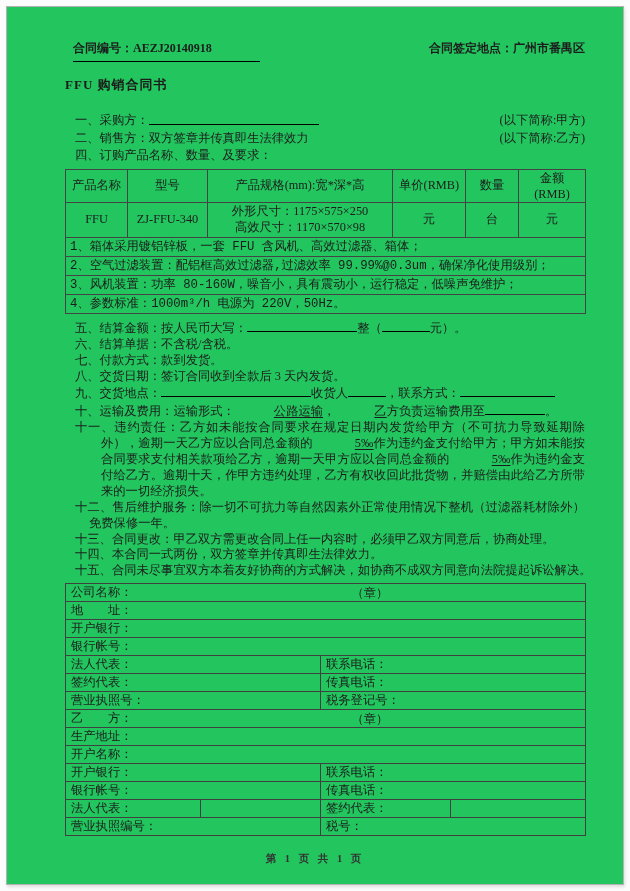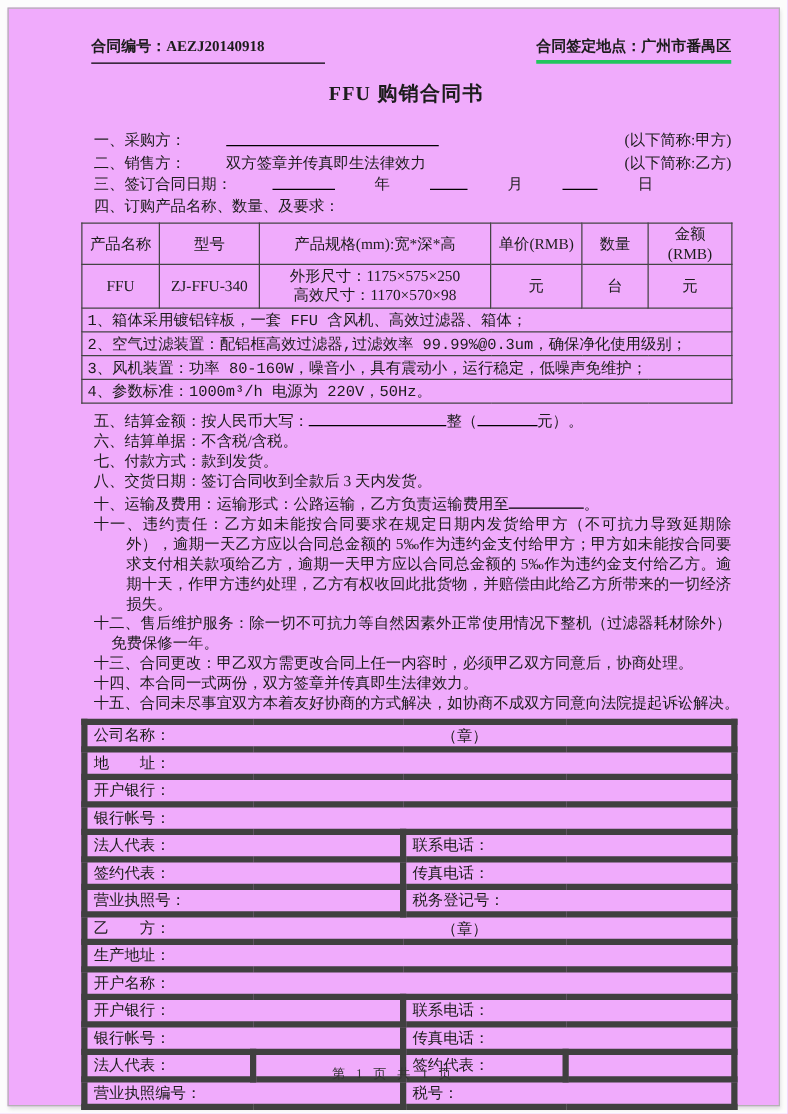--- a/index.html
+++ b/index.html
@@ -4,53 +4,53 @@
 <style>
   html,body{margin:0;padding:0;}
   body{
     width:630px;height:891px;background:#fcfcfc;
     font-family:"Liberation Serif","DejaVu Serif",serif;
     color:#1c1c1c;
   }
   .sheet{
     position:relative;box-sizing:border-box;
     width:618px;height:879px;margin:6px;
-    background:#f0abfc;border:1px solid #b3b3b3;border-radius:0;
+    background:#22c55e;border:1px solid #b3b3b3;border-radius:0;
     box-shadow:1px 2px 3px rgba(0,0,0,.12);
-    padding:16px 38px 0 58px;
+    padding:27px 38px 0 58px;
     font-size:12.3px;
   }
   .doc-header{display:flex;justify-content:space-between;font-weight:bold;font-size:12px;margin-top:6px;}
   .doc-header .hleft{border-bottom:1px solid #000;padding-right:48px;padding-bottom:2px;margin-left:8px;white-space:nowrap;}
   .doc-header .hright{border-bottom:3px solid #22c55e;padding-bottom:2px;white-space:nowrap;}
-  .title{font-size:16px;font-weight:bold;text-align:center;margin:14px 0 18px;letter-spacing:1px;}
+  .title{font-size:13px;font-weight:bold;text-align:left;margin:14px 0 18px;letter-spacing:1px;}
   .intro{margin-left:10px;line-height:17.6px;}
-  .intro .line{display:flex;gap:32px;}
+  .intro .line{display:flex;}
   .intro .fill{flex:1;}
   .bl{display:inline-block;border-bottom:1px solid #000;height:12px;vertical-align:baseline;}
   .w28{width:28px}.w30{width:30px}.w38{width:38px}.w50{width:50px}
   .w48{width:48px}.w60{width:60px}.w95{width:95px}.w110{width:110px}
   .w150{width:150px}.w170{width:170px}
   table.product{width:520px;border-collapse:collapse;table-layout:fixed;margin-top:4px;}
   table.product td{border:1px solid #444;padding:0 3px;overflow:hidden;}
   table.product tr.thead td{text-align:center;height:22px;}
   table.product tr.prow td{text-align:center;height:34px;}
   table.product tr.prow .spec div{line-height:15.5px;}
   table.product tr.note td{height:18px;padding-left:4px;white-space:nowrap;font-family:Liberation Mono, monospace;}
   .terms{margin-left:10px;margin-top:5px;line-height:15.9px;}
   .term{white-space:nowrap;}
   .term.wrap{white-space:normal;}
-  .u{text-underline-offset:2px;}
+  .u{text-decoration:underline;text-underline-offset:2px;margin-left:39px;}
   .t11{padding-left:26px;text-indent:-26px;text-align:justify;}
   .t12{padding-left:14px;text-indent:-14px;text-align:justify;}
   table.party{width:520px;border-collapse:collapse;table-layout:fixed;margin-top:4px;}
-  table.party td{border:5px solid #404040;height:16px;padding:0 5px;overflow:hidden;white-space:nowrap;margin-left:16px;}
+  table.party td{border:1px solid #404040;height:16px;padding:0 5px;overflow:hidden;white-space:nowrap;margin-left:16px;}
   td.stamp-cell{position:relative;}
   .stamp{position:absolute;left:55%;top:1px;}
-  .footer{position:absolute;left:0;right:0;bottom:18px;text-align:center;font-size:10.5px;letter-spacing:3px;color:#333;}
+  .footer{position:absolute;left:0;right:0;bottom:18px;text-align:center;font-size:10.5px;letter-spacing:3px;color:#333;font-weight:bold;}
 </style>
 </head>
 <body>
 
 <div class="sheet">
 
   <div class="doc-header">
     <span class="hleft"><span>合同编号：</span><span>AEZJ20140918</span></span>
     <span class="hright"><span>合同签定地点：</span><span>广州市番禺区</span></span>
   </div>
@@ -62,29 +62,20 @@
       <span>一、采购方：</span>
       <span class="bl w170"></span>
       <span class="fill"></span>
       <span>(以下简称:甲方)</span>
     </div>
     <div class="line">
       <span>二、销售方：</span>
       <span>双方签章并传真即生法律效力</span>
       <span class="fill"></span>
       <span>(以下简称:乙方)</span>
-    </div>
-    <div class="line">
-      <span>三、签订合同日期：</span>
-      <span class="bl w50"></span>
-      <span>年</span>
-      <span class="bl w30"></span>
-      <span>月</span>
-      <span class="bl w28"></span>
-      <span>日</span>
     </div>
     <div class="line">
       <span>四、订购产品名称、数量、及要求：</span>
     </div>
   </div>
 
   <table class="product">
     <colgroup>
       <col style="width:62px">
         <col style="width:80px">
@@ -129,20 +120,23 @@
     </table>
 
   <div class="terms">
     <div class="term">
       <span>五、结算金额：按人民币大写：</span><span class="bl w110"></span><span>整（</span><span class="bl w48"></span><span>元）。</span>
     </div>
     <div class="term">六、结算单据：不含税/含税。</div>
     <div class="term">七、付款方式：款到发货。</div>
     <div class="term">八、交货日期：签订合同收到全款后 3 天内发货。</div>
     <div class="term">
+      <span>九、交货地点：</span><span class="bl w150"></span><span>收货人</span><span class="bl w38"></span><span>，联系方式：</span><span class="bl w95"></span>
+    </div>
+    <div class="term">
       <span>十、运输及费用：运输形式：</span><span class="u">公路运输</span><span>，</span><span class="u">乙</span><span>方负责运输费用至</span><span class="bl w60"></span><span>。</span>
     </div>
     <div class="term wrap t11">
       <span>十一、违约责任：乙方如未能按合同要求在规定日期内发货给甲方（不可抗力导致延期除外），逾期一天乙方应以合同总金额的 </span><span class="u">5‰</span><span>作为违约金支付给甲方；甲方如未能按合同要求支付相关款项给乙方，逾期一天甲方应以合同总金额的 </span><span class="u">5‰</span><span>作为违约金支付给乙方。逾期十天，作甲方违约处理，乙方有权收回此批货物，并赔偿由此给乙方所带来的一切经济损失。</span>
     </div>
     <div class="term wrap t12">十二、售后维护服务：除一切不可抗力等自然因素外正常使用情况下整机（过滤器耗材除外）免费保修一年。</div>
     <div class="term">十三、合同更改：甲乙双方需更改合同上任一内容时，必须甲乙双方同意后，协商处理。</div>
     <div class="term">十四、本合同一式两份，双方签章并传真即生法律效力。</div>
     <div class="term">十五、合同未尽事宜双方本着友好协商的方式解决，如协商不成双方同意向法院提起诉讼解决。</div>
   </div>

